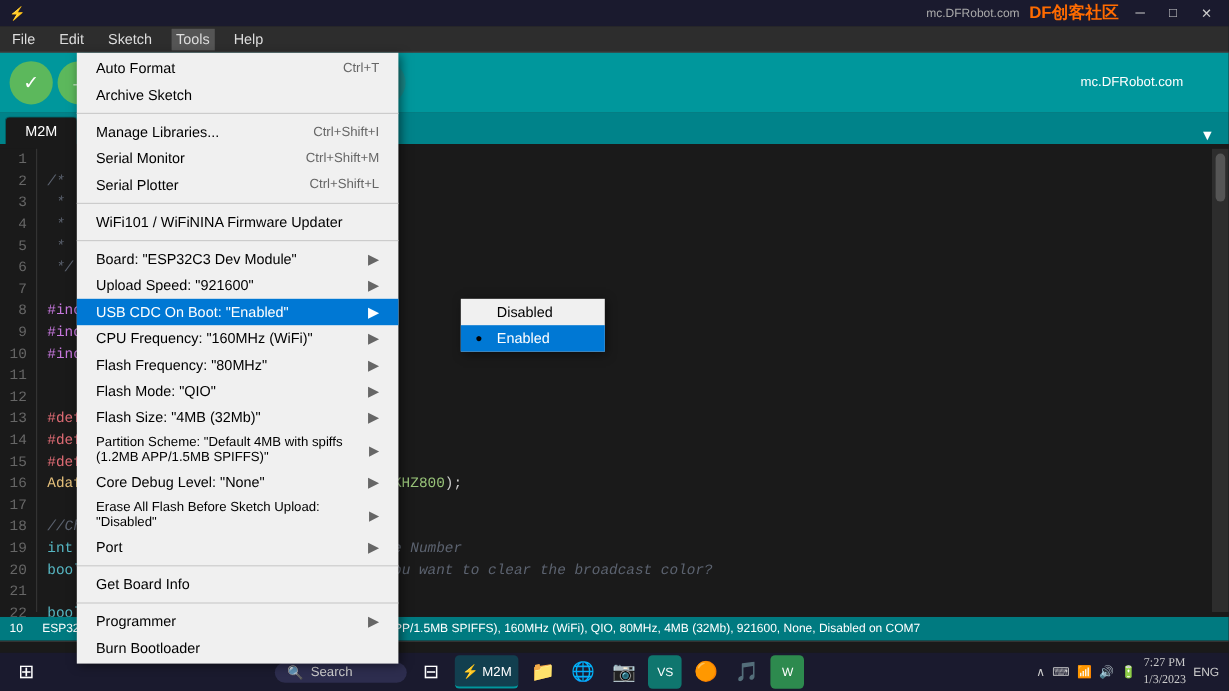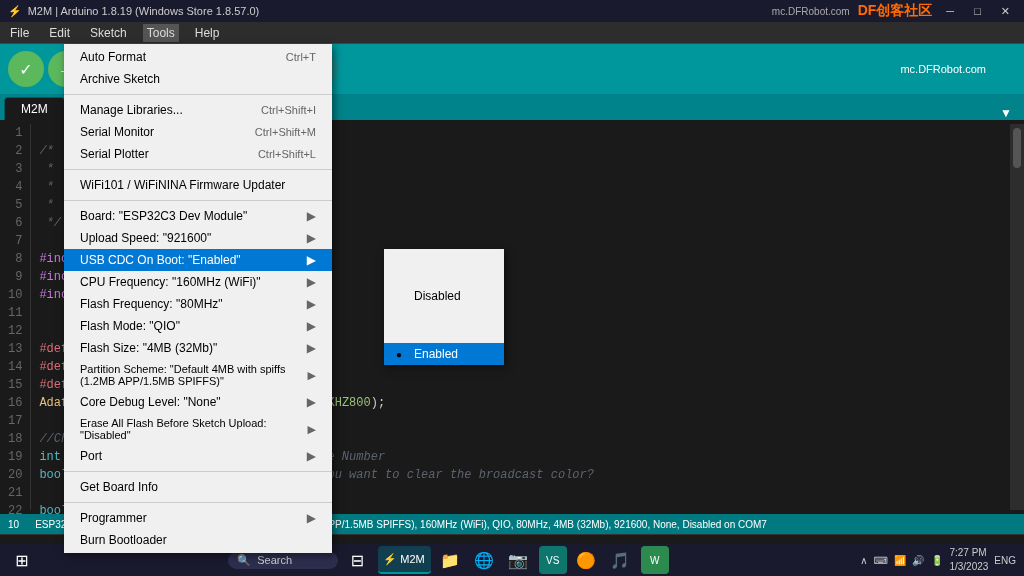--- a/index.html
+++ b/index.html
@@ -205,21 +205,21 @@
       left: 320px;
       background: #f0f0f0;
       color: #000;
       width: 120px;
       box-shadow: 2px 2px 8px rgba(0,0,0,0.5);
       z-index: 300;
     }
     .submenu-row {
       padding: 4px 12px;
       cursor: pointer;
-      display: flex; align-items: center; gap: 6px; margin-top: 36px;
+      display: flex; align-items: center; gap: 6px;
     }
     .submenu-row .check { color: #000; font-size: 10px; width: 12px; }
 
     
     #editor-scrollbar {
       width: 14px;
       background: #2d2d2d;
       display: flex;
       flex-direction: column;
       align-items: center;
@@ -243,21 +243,20 @@
       width: 110px;
     }
     #search-bar span { font-size: 11px; color: #ccc; }
   </style>
 </head>
 <body>
 
 <div id="title-bar">
   <div id="title-bar-left">
     <span>⚡</span>
-    <span>M2M | Arduino 1.8.19 (Windows Store 1.8.57.0)</span>
   </div>
   <div style="display:flex;gap:8px;align-items:center;">
     <span style="font-size:10px;color:#aaa;">mc.DFRobot.com</span>
     <span style="color:#ff6b00;font-weight:bold;font-size:14px;">DF创客社区</span>
     <span style="cursor:pointer;padding:0 6px;">─</span>
     <span style="cursor:pointer;padding:0 6px;">□</span>
     <span style="cursor:pointer;padding:0 6px;">✕</span>
   </div>
 </div>
 
@@ -489,19 +488,19 @@
     <div class="taskbar-app">🟠</div>
     <div class="taskbar-app">🎵</div>
     <div class="taskbar-app" style="background:#2d8a4e;border-radius:4px;font-size:10px;">W</div>
   </div>
   <div id="taskbar-right">
     <span>∧</span>
     <span>⌨</span>
     <span>📶</span>
     <span>🔊</span>
     <span>🔋</span>
-    <div style="text-align:left;font-size:10px;line-height:14px;">
+    <div style="text-align:center;font-size:10px;line-height:14px;font-family:Liberation Serif, serif;">
       <div>7:27 PM</div>
       <div>1/3/2023</div>
     </div>
     <span style="font-size:10px;">ENG</span>
   </div>
 </div>
 
 </body></html>

